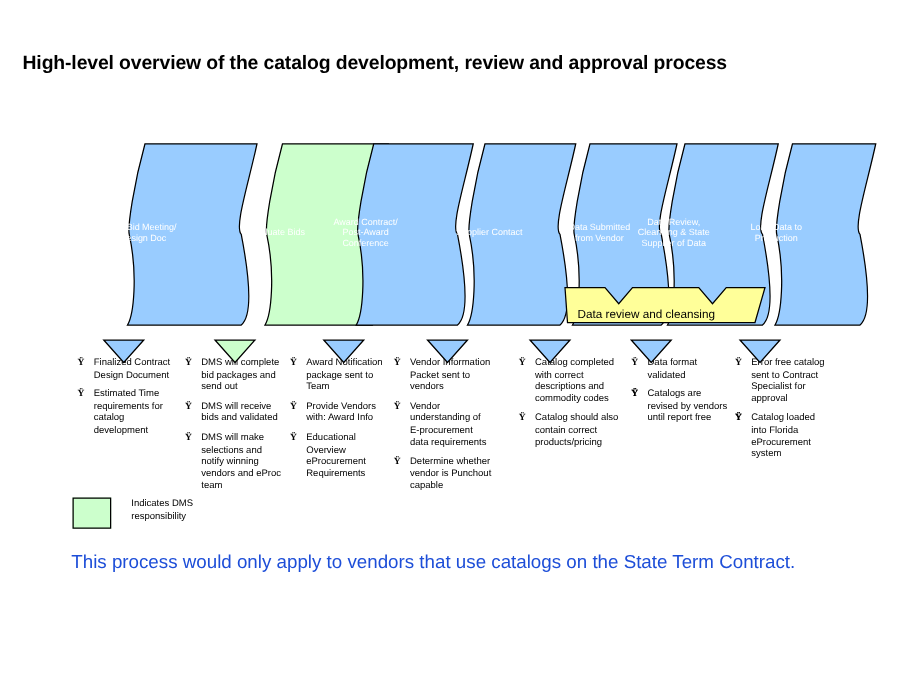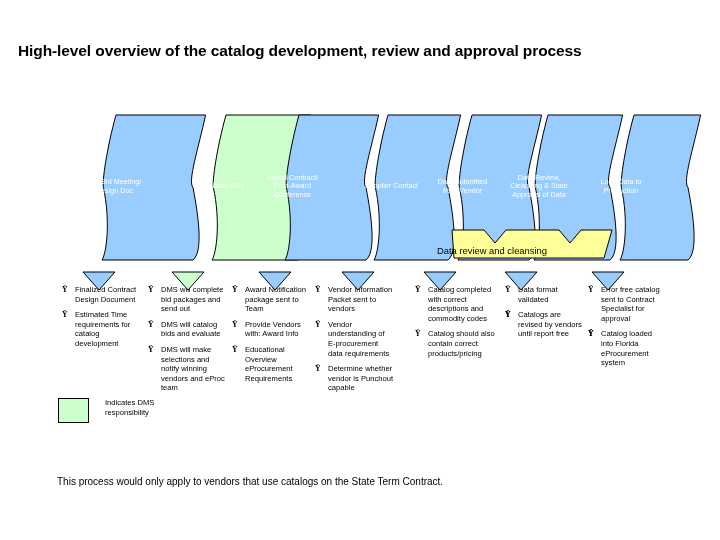--- a/index.html
+++ b/index.html
@@ -20,21 +20,21 @@
   #flow{position:absolute;left:0;top:100px;width:720px;height:170px;padding-left:40px;}
   #flow svg{display:block;}
 
   .chev-label{
     position:absolute;color:#ffffff;font-size:7.2px;line-height:8.4px;
     text-align:center;font-family:"Liberation Sans", sans-serif;
   }
 
   .banner-label{
     position:absolute;color:#000;font-size:9.4px;line-height:11px;
-    text-align:center;font-family:"Liberation Sans", sans-serif;
+    text-align:right;font-family:"Liberation Sans", sans-serif;
   }
 
   
   #cols{position:absolute;left:0;top:285px;width:720px;height:150px;}
   .col{position:absolute;top:0;}
   .bullet-row{position:relative;margin-bottom:6px;}
   .bullet-mark{
     position:absolute;left:0;top:0px;width:10px;
     font-size:7.6px;line-height:9.6px;color:#000;
     font-family:"Liberation Serif", serif;font-weight:bold;
@@ -49,22 +49,22 @@
   .legend-swatch{
     position:absolute;left:0;top:2px;width:29px;height:23px;
     background:#ccffcc;border:1px solid #000;
   }
   .legend-text{
     position:absolute;left:47px;top:2px;width:90px;
     font-size:7.6px;line-height:9.6px;color:#000;
   }
 
   .footnote{
-    position:absolute;left:57px;top:472px;width:600px;
-    font-size:10px;line-height:19px;color:#000000;
+    position:absolute;left:57px;top:440px;width:600px;
+    font-size:15px;line-height:19px;color:#1d4ed8;
   }
 </style>
 </head>
 <body>
 
 <div id="page">
 
   <div class="title">High-level overview of the catalog development, review and approval process</div>
 
   <div id="flow">
@@ -92,28 +92,28 @@
           <div>Evaluate Bids</div>
         </div>
         <div class="chev-label" style="left: 249px; width: 87px; top: 73.9px;">
           <div>Award Contract/</div>
           <div>Post-Award</div>
           <div>Conference</div>
         </div>
         <div class="chev-label" style="left: 338px; width: 80px; top: 82.3px; text-align: right;">
           <div>Supplier Contact</div>
         </div>
-        <div class="chev-label" style="left: 424px; width: 77px; top: 78.1px;">
+        <div class="chev-label" style="left: 441px; width: 77px; top: 78.1px;">
           <div>Data Submitted</div>
           <div>from Vendor</div>
         </div>
         <div class="chev-label" style="left: 498px; width: 82px; top: 73.9px;">
           <div>Data Review,</div>
           <div>Cleansing &amp; State</div>
-          <div>Approval of Data</div>
+          <div>Supplier of Data</div>
         </div>
         <div class="chev-label" style="left: 584px; width: 74px; top: 78.1px;">
           <div>Load Data to</div>
           <div>Production</div>
         </div>
       </div>
     <div id="banner-label-holder">
         <div class="banner-label" style="left: 412px; width: 160px; top: 145px;">Data review and cleansing</div>
       </div>
   </div>
@@ -129,21 +129,21 @@
           <div class="bullet-text">Estimated Time requirements for catalog development</div>
         </div>
       </div>
       <div class="col" style="left: 148px; width: 78px;">
         <div class="bullet-row">
           <span class="bullet-mark">Ÿ</span>
           <div class="bullet-text">DMS will complete bid packages and send out</div>
         </div>
         <div class="bullet-row">
           <span class="bullet-mark">Ÿ</span>
-          <div class="bullet-text">DMS will catalog bids and evaluate</div>
+          <div class="bullet-text">DMS will receive bids and validated</div>
         </div>
         <div class="bullet-row">
           <span class="bullet-mark">Ÿ</span>
           <div class="bullet-text">DMS will make selections and notify winning vendors and eProc team</div>
         </div>
       </div>
       <div class="col" style="left: 232px; width: 78px;">
         <div class="bullet-row">
           <span class="bullet-mark">Ÿ</span>
           <div class="bullet-text">Award Notification package sent to Team</div>

